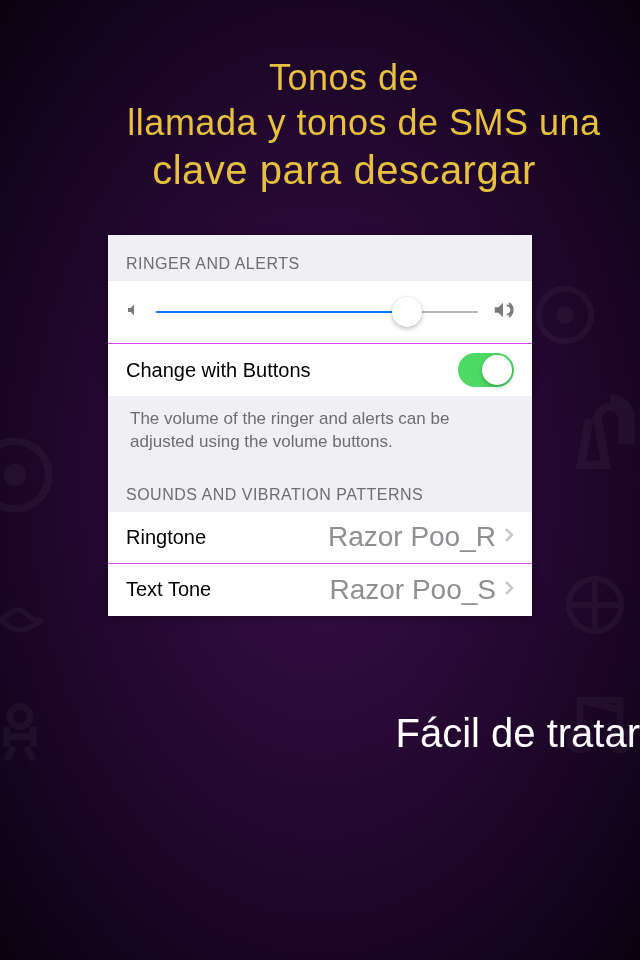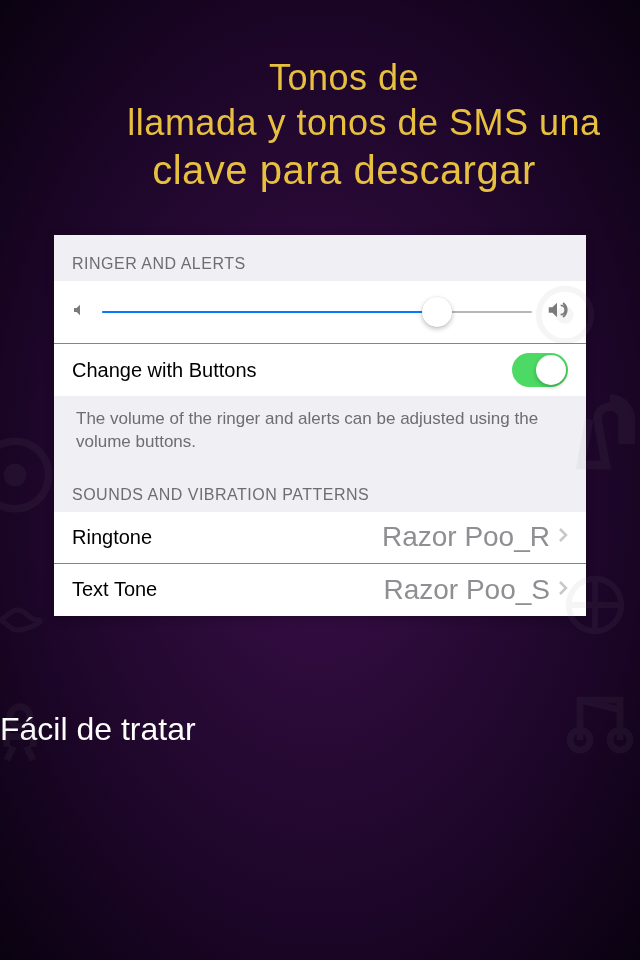--- a/index.html
+++ b/index.html
@@ -36,21 +36,21 @@
     .headline .line2 {
       font-size: 36px;
       padding-left: 40px;
     }
     .headline .line3 {
       font-size: 40px;
     }
     .panel {
       background: #efeff4;
       margin: 40px auto 0;
-      width: 532px;
+      width: 424px;
       box-shadow: 0 2px 8px rgba(0,0,0,0.3);
     }
     .section-header {
       color: #6d6d72;
       font-size: 16px;
       padding: 20px 18px 8px;
       letter-spacing: 0.5px;
     }
     .group {
       background: #fff;
@@ -124,23 +124,23 @@
       color: #6d6d72;
       font-size: 17px;
       line-height: 1.35;
       padding: 12px 22px;
     }
     .chevron {
       color: #c7c7cc;
       flex: 0 0 auto;
     }
     .big-footer {
-      text-align: left;
+      text-align: right;
       color: #fff;
-      font-size: 32px;
+      font-size: 40px;
       font-weight: 300;
       margin-top: 95px;
     }
   </style>
 </head>
 <body>
 
 <div class="bg-icons">
   <svg class="bg-icon" style="left:530px;top:280px;width:70px;height:70px" viewBox="0 0 24 24">
       <circle cx="12" cy="12" r="9"></circle>

